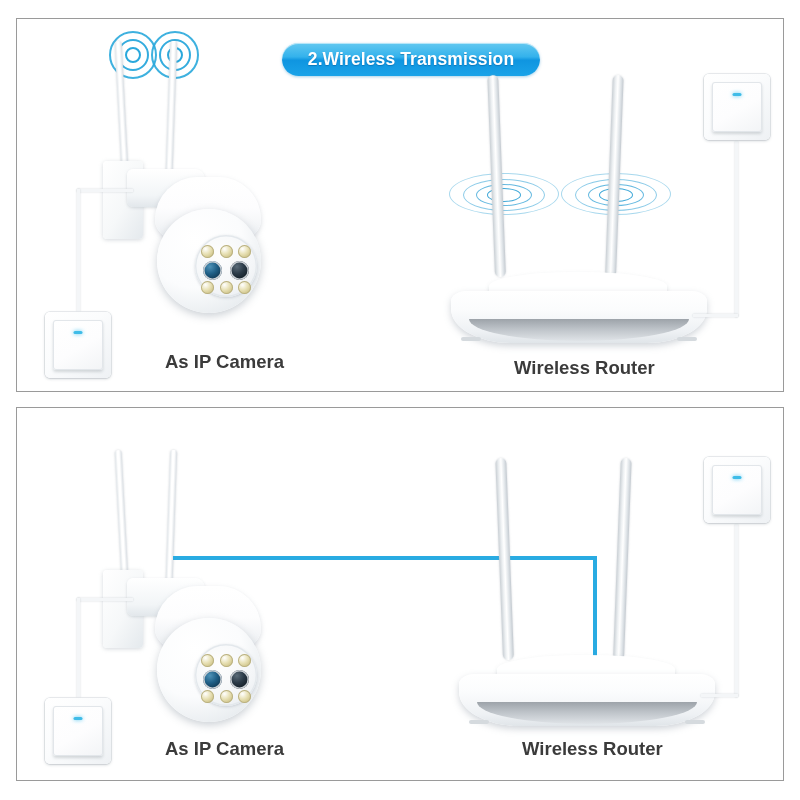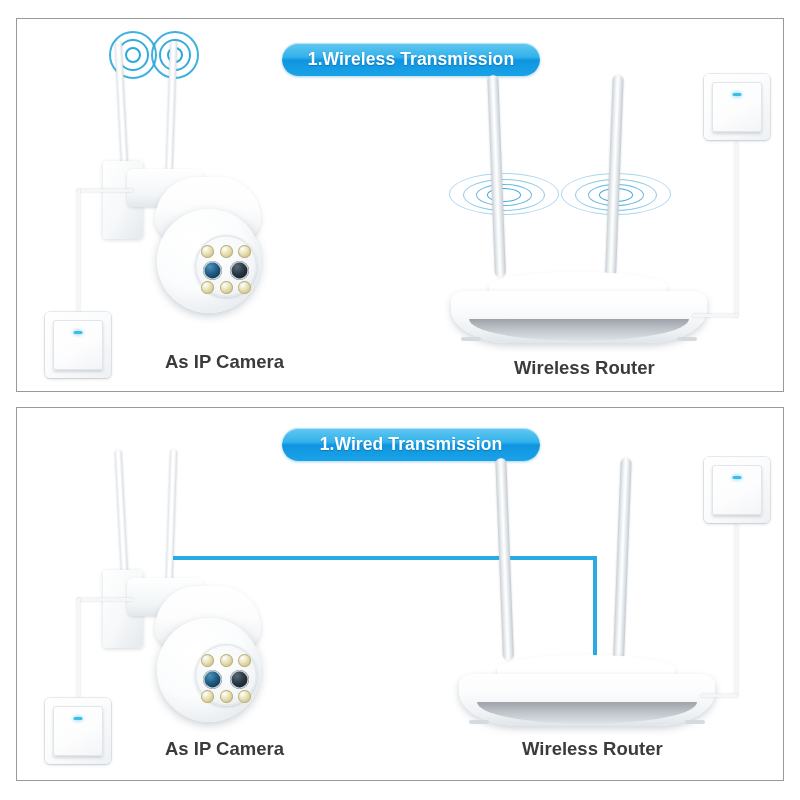--- a/index.html
+++ b/index.html
@@ -176,21 +176,21 @@
   }
 </style>
 </head>
 <body>
 
 <div class="stage">
 
   <div class="panel" id="panel-1">
     <div class="panel-inner">
 
-      <div class="badge" id="badge-1">1.Wireless Transmission</div>
+      <div class="badge" id="badge-1">2.Wireless Transmission</div>
 
       <div>
 
         <div class="wave-ring" style="left:92px;top:12px;width:44px;height:44px;opacity:.9;"></div>
         <div class="wave-ring" style="left:100px;top:20px;width:28px;height:28px;opacity:.95;"></div>
         <div class="wave-ring" style="left:108px;top:28px;width:12px;height:12px;"></div>
 
         <div class="wave-ring" style="left:134px;top:12px;width:44px;height:44px;opacity:.9;"></div>
         <div class="wave-ring" style="left:142px;top:20px;width:28px;height:28px;opacity:.95;"></div>
         <div class="wave-ring" style="left:150px;top:28px;width:12px;height:12px;"></div>
@@ -272,21 +272,20 @@
       </div>
 
       <div class="caption" style="left:497px;top:338px;">Wireless Router</div>
 
     </div>
   </div>
 
   <div class="panel" id="panel-2">
     <div class="panel-inner">
 
-      <div class="badge" id="badge-2">1.Wired Transmission</div>
 
       <div class="camera">
         <div class="cam-ant" style="left:106px;top:42px;height:160px;transform:rotate(-3deg);transform-origin:bottom center;"></div>
         <div class="cam-ant" style="left:148px;top:42px;height:150px;transform:rotate(2deg);transform-origin:bottom center;"></div>
 
         <div class="cam-bracket" style="left:86px;top:162px;width:40px;height:78px;"></div>
         <div class="cam-bracket-arm" style="left:110px;top:170px;width:78px;height:38px;border-radius:6px 10px 10px 6px;"></div>
 
         <div class="cam-top" style="left:138px;top:178px;width:106px;height:62px;"></div>
         <div class="cam-body" style="left:140px;top:210px;width:104px;height:104px;"></div>

